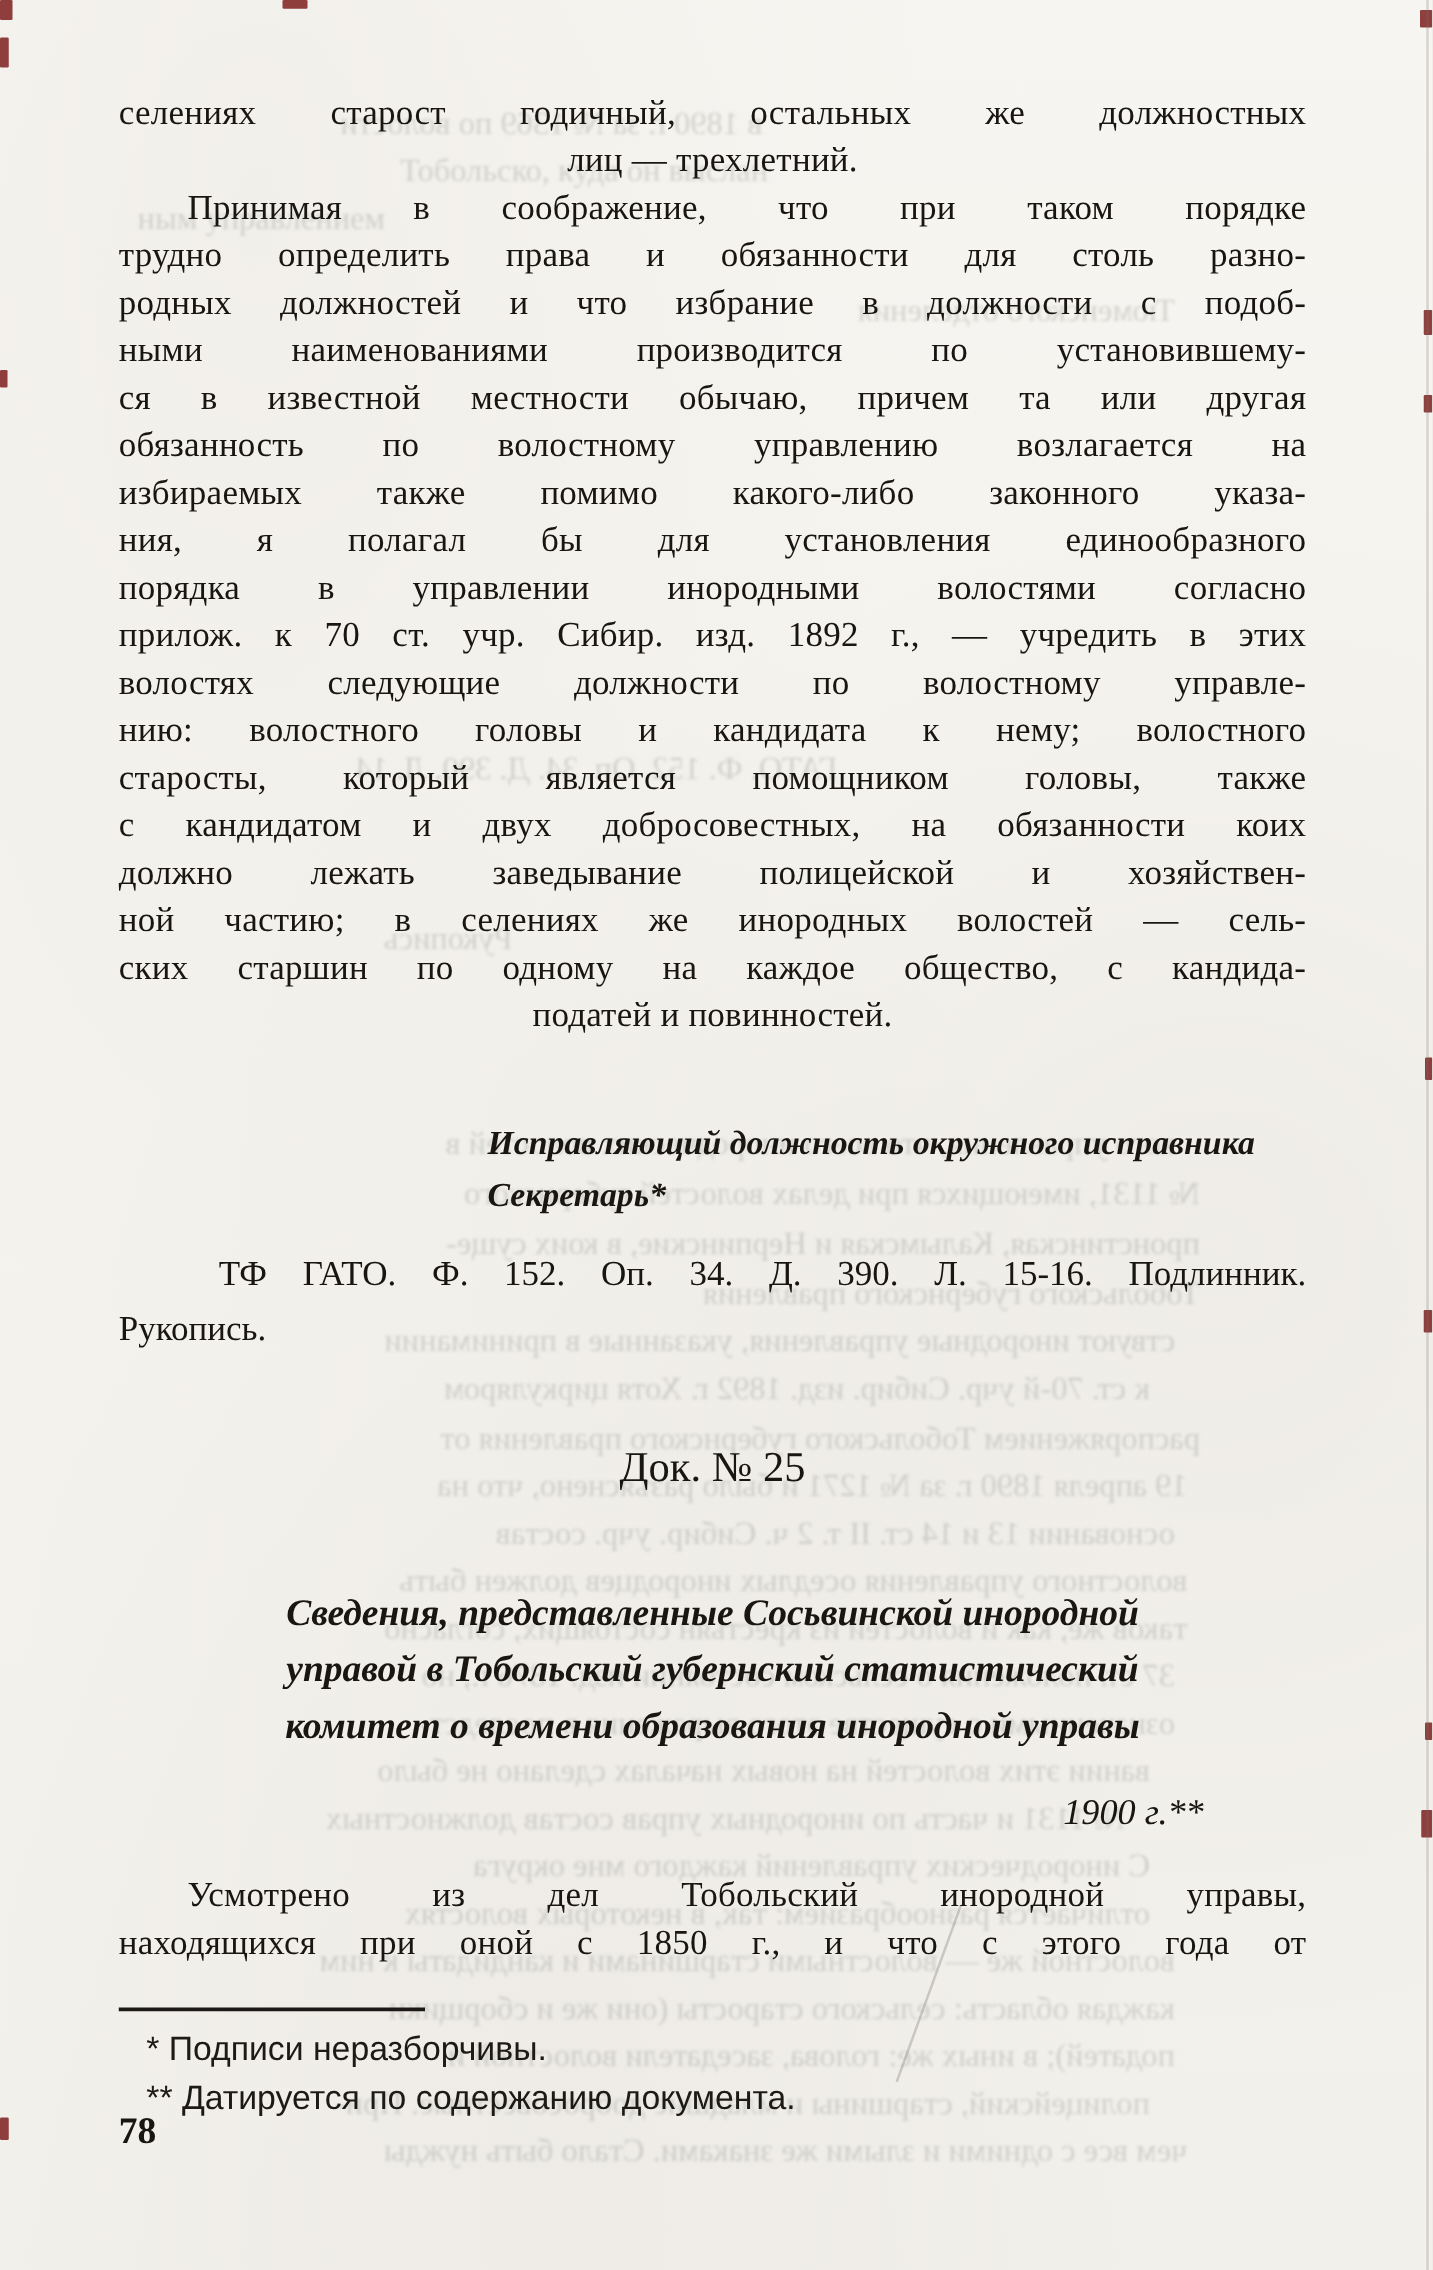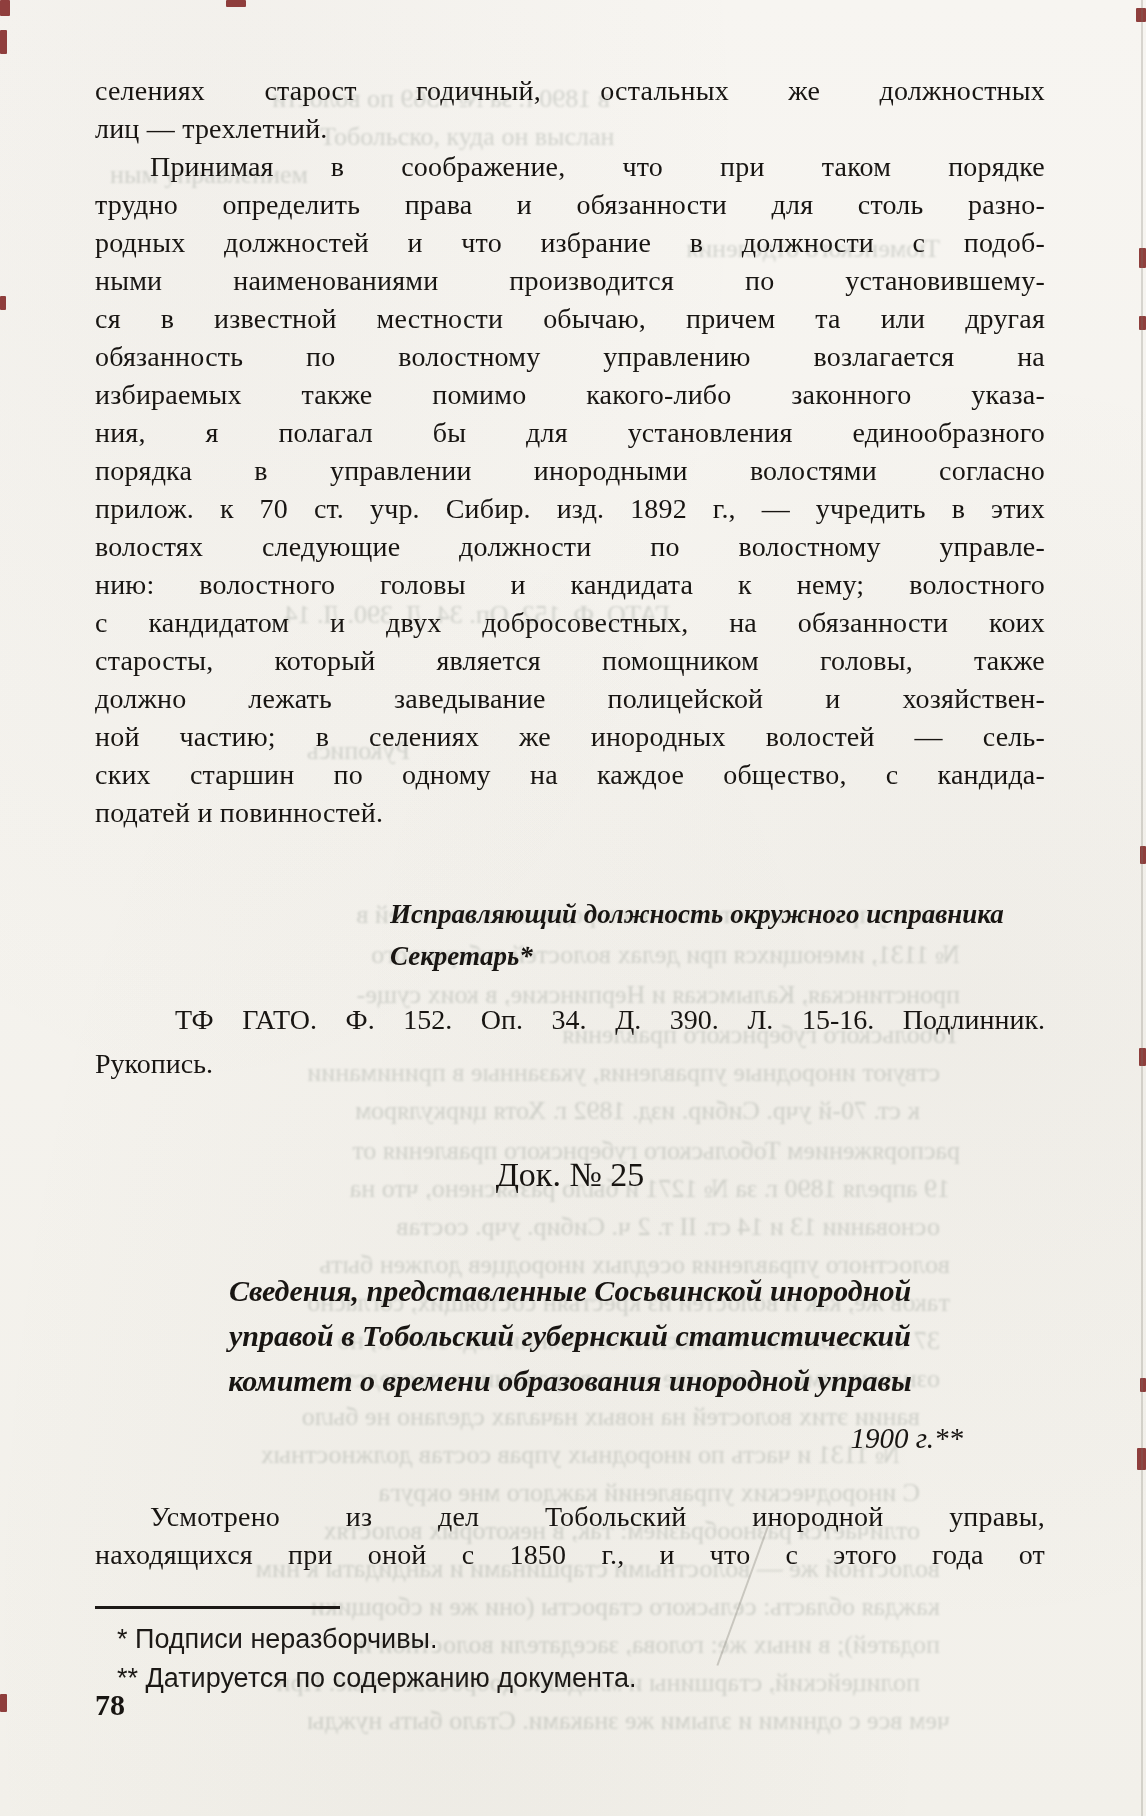--- a/index.html
+++ b/index.html
@@ -24,35 +24,35 @@
     font-family:"Liberation Serif", serif;
     font-size:26px;line-height:30px;
     color:#6d776e;opacity:.26;
     filter:blur(1.2px);
     white-space:nowrap;overflow:hidden;
   }
   .gm{transform:scaleX(-1);}
   
   .content{position:absolute;left:95px;top:0;width:950px;z-index:2;}
   .block{position:absolute;left:0;width:950px;}
-  .line{font-size:28px;line-height:38px;letter-spacing:.2px;}
+  .line{font-size:28px;line-height:38px;letter-spacing:.2px;text-align:center;}
   .j{text-align:justify;text-align-last:justify;}
   .ind{text-indent:55px;}
   .ind2{text-indent:80px;}
   .body-block{top:72px;}
   .signature-block{top:893px;padding-left:295px;box-sizing:border-box;}
   .sig-line{font-style:italic;font-size:27px;line-height:42px;font-weight:bold;}
   .archive-block{top:998px;}
   .arch-line{font-size:28px;line-height:44px;}
   .heading-block{top:1155px;text-align:center;}
   .doc-heading{font-size:34px;line-height:40px;}
   .title-block{top:1268px;text-align:center;}
   .title-line{font-weight:bold;font-style:italic;font-size:30px;line-height:45px;}
   .date-block{top:1420px;text-align:right;padding-right:82px;box-sizing:border-box;}
-  .date-line{font-style:italic;font-size:29px;line-height:36px;}
+  .date-line{font-style:italic;font-size:29px;line-height:36px;margin-top:12px;}
   .para2-block{top:1498px;}
   .fn-rule{top:1606px;width:245px;height:3px;background:#1c1916;}
   .footnotes-block{top:1620px;padding-left:22px;box-sizing:border-box;}
   .fn-line{font-family:"Liberation Sans", sans-serif;font-size:27px;line-height:39px;color:#1c1916;}
   .pagenum-block{top:1688px;}
   .page-number{font-weight:bold;font-size:30px;margin-top:35px;}
   
   .mark{position:absolute;background:#7c1f1d;opacity:.85;border-radius:1px;z-index:3;}
   .m1{left:0;top:6;width:10px;height:16px}
   .m2{left:0;top:30px;width:7px;height:24px}
@@ -115,22 +115,22 @@
       <div class="line j">родных должностей и что избрание в должности с подоб-</div>
       <div class="line j">ными наименованиями производится по установившему-</div>
       <div class="line j">ся в известной местности обычаю, причем та или другая</div>
       <div class="line j">обязанность по волостному управлению возлагается на</div>
       <div class="line j">избираемых также помимо какого-либо законного указа-</div>
       <div class="line j">ния, я полагал бы для установления единообразного</div>
       <div class="line j">порядка в управлении инородными волостями согласно</div>
       <div class="line j">прилож. к 70 ст. учр. Сибир. изд. 1892 г., — учредить в этих</div>
       <div class="line j">волостях следующие должности по волостному управле-</div>
       <div class="line j">нию: волостного головы и кандидата к нему; волостного</div>
+      <div class="line j">старосты, который является помощником головы, также</div>
       <div class="line j">с кандидатом и двух добросовестных, на обязанности коих</div>
-      <div class="line j">старосты, который является помощником головы, также</div>
       <div class="line j">должно лежать заведывание полицейской и хозяйствен-</div>
       <div class="line j">ной частию; в селениях же инородных волостей — сель-</div>
       <div class="line j">ских старшин по одному на каждое общество, с кандида-</div>
       <div class="line">податей и повинностей.</div>
     </div>
 
     <div class="block signature-block">
       <div class="sig-line">Исправляющий должность окружного исправника</div>
       <div class="sig-line">Секретарь*</div>
     </div>

